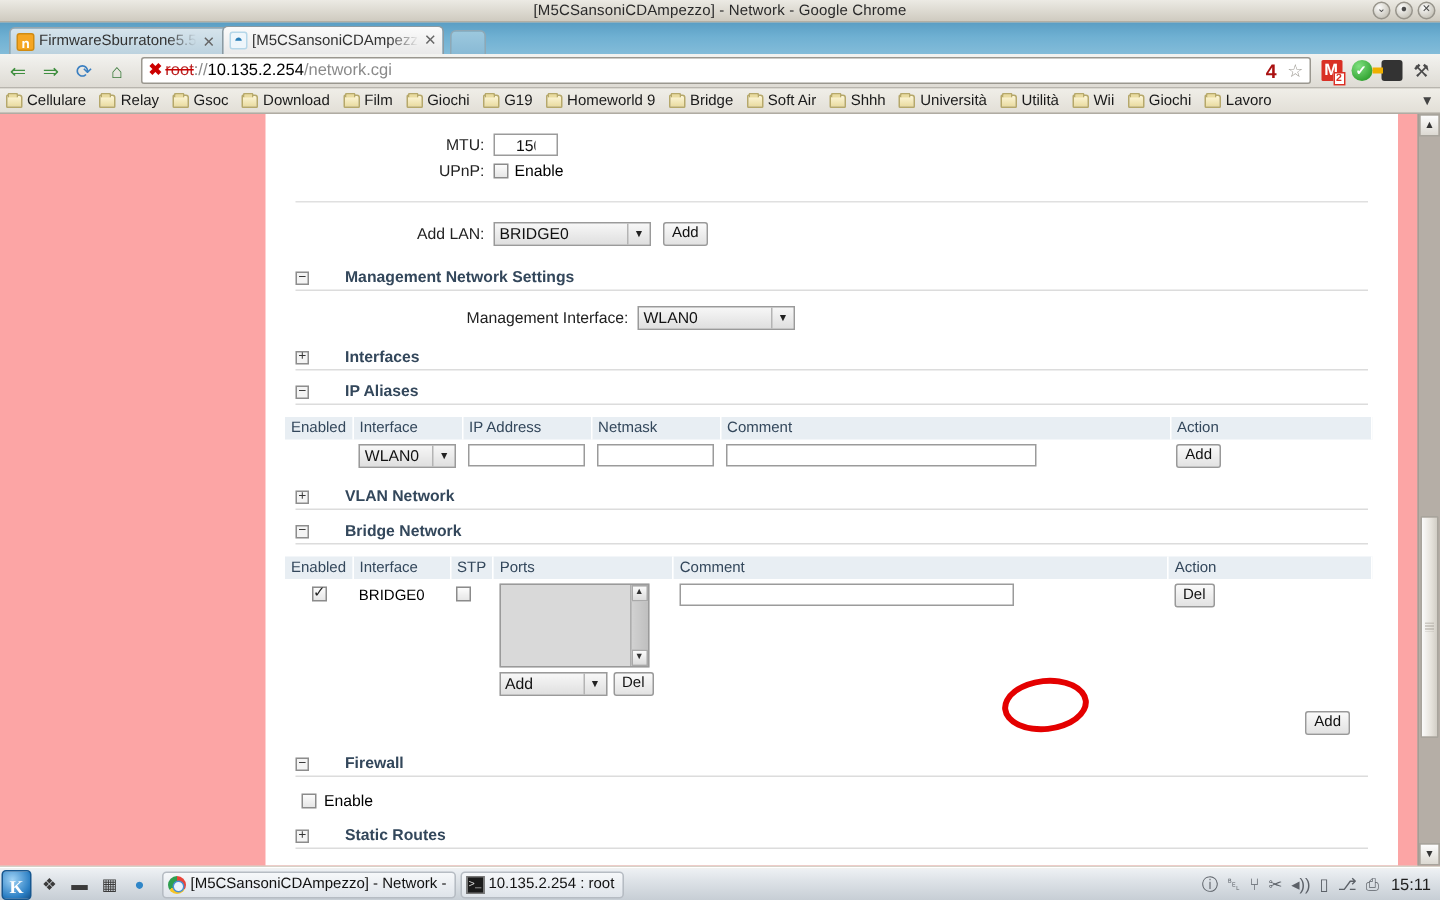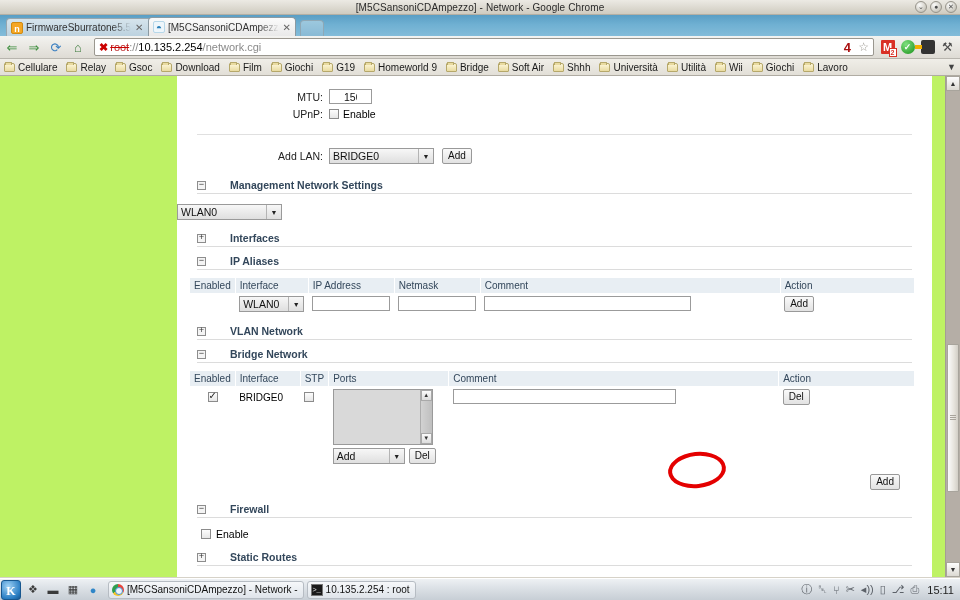--- a/index.html
+++ b/index.html
@@ -168,21 +168,21 @@
     border: 1px solid #b6a86a; border-bottom: none;
     border-radius: 1px 1px 0 0;
   }
   .bm-overflow {
     position: absolute; right: 4px; color: #444; font-size: 9px;
   }
 
   
   .viewport {
     position: absolute; left: 0; top: 76px; width: 960px; height: 501px;
-    background: #bef264; overflow: hidden;
+    background: #fca5a5; overflow: hidden;
   }
   .page {
     position: absolute; left: 177px; top: 0; width: 755px; height: 501px;
     background: #ffffff;
   }
 
   .row { display: flex; align-items: center; }
 
   .flabel {
     width: 152px; text-align: right; padding-right: 6px;
@@ -516,20 +516,21 @@
         <span class="arrow">▼</span>
       </div>
       <button class="btn" style="margin-left:8px;">Add</button>
     </div>
 
     <div class="section" style="margin-top:15px;">
       <span class="twisty">−</span>
       <span class="stitle">Management Network Settings</span>
     </div>
     <div class="row" style="margin-top:10px;">
+      <div class="flabel" style="width:248px;">Management Interface:</div>
       <div class="sel" style="width:105px;">
         <span>WLAN0</span>
         <span class="arrow">▼</span>
       </div>
     </div>
 
     <div class="section" style="margin-top:12px;">
       <span class="twisty">+</span>
       <span class="stitle">Interfaces</span>
     </div>

